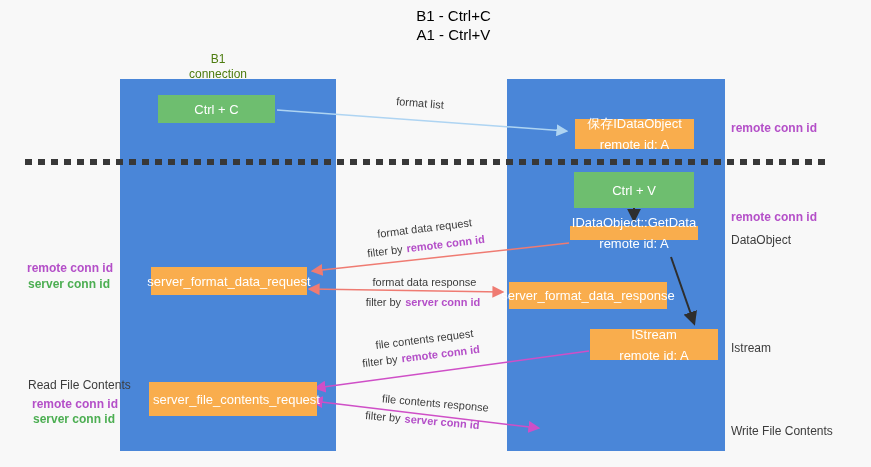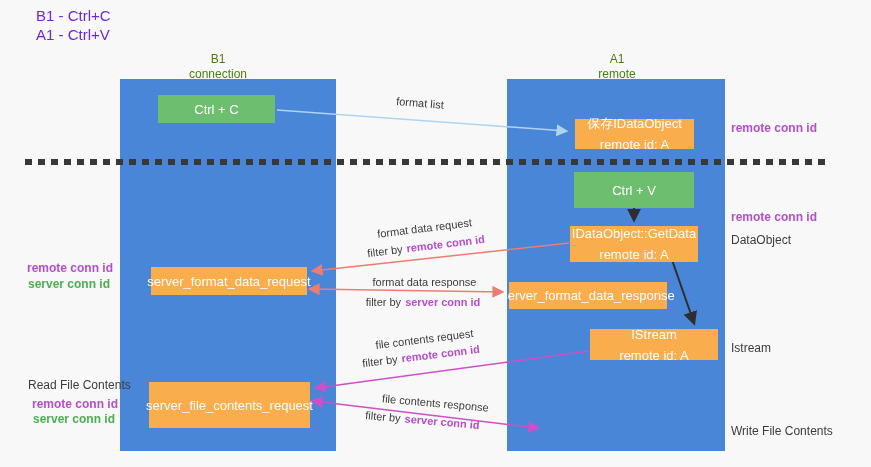--- a/index.html
+++ b/index.html
@@ -1,20 +1,20 @@
 <!DOCTYPE html>
 <html><head>
 <meta charset="utf-8">
 <style>
   html,body{margin:0;padding:0;}
   .canvas{position:relative;width:871px;height:467px;background:#f8f8f8;
           font-family:"Liberation Sans",sans-serif;overflow:hidden;}
   .overlay{position:absolute;left:0;top:0;pointer-events:none;}
-  .title{position:absolute;top:6px;left:0;right:0;
-         font-size:15px;color:#6d28d9;line-height:19px;padding-left:36px;}
+  .title{position:absolute;top:6px;left:0;right:0;text-align:center;
+         font-size:15px;color:#000000;line-height:19px;padding-left:36px;}
   .header{position:absolute;text-align:center;font-size:12px;color:#4d7c0f;line-height:15px;}
   .col{position:absolute;background:#4a86d8;}
   .node{position:absolute;display:flex;flex-direction:column;align-items:center;
         justify-content:center;color:#ffffff;font-size:13px;line-height:13px;
         text-align:center;white-space:nowrap;}
   .green{background:#6ebe6f;}
   .orange{background:#f9ad4d;gap:8px;}
   .msg{position:absolute;font-size:11px;color:#3c3c3c;white-space:nowrap;text-align:center;}
   .msg .sep{margin-left:4px;}
   .side-label{position:absolute;font-size:12px;color:#3c3c3c;white-space:nowrap;}
@@ -32,24 +32,20 @@
 <div class="canvas">
 
   <div class="title">
     <div>B1 - Ctrl+C</div>
     <div>A1 - Ctrl+V</div>
   </div>
 
   <div class="header" style="left:168px;top:52px;width:100px;">
     <div>B1</div>
     <div>connection</div>
-  </div>
-  <div class="header" style="left:567px;top:52px;width:100px;">
-    <div>A1</div>
-    <div>remote</div>
   </div>
 
   <div class="col" style="left:120px;top:79px;width:216px;height:372px;"></div>
   <div class="col" style="left:507px;top:79px;width:218px;height:372px;"></div>
 
   <div class="dashline"></div>
 
   <svg class="overlay" width="871" height="467" viewBox="0 0 871 467">
     <defs>
       <marker id="m-blue" viewBox="0 0 10 10" refX="8" refY="5" markerWidth="8" markerHeight="8" orient="auto-start-reverse">
@@ -77,35 +73,35 @@
   <div class="node green" style="left:158px;top:95px;width:117px;height:28px;">
     <div>Ctrl + C</div>
   </div>
   <div class="node orange" style="left:575px;top:119px;width:119px;height:30px;">
     <div>保存IDataObject</div>
     <div>remote id: A</div>
   </div>
   <div class="node green" style="left:574px;top:172px;width:120px;height:36px;">
     <div>Ctrl + V</div>
   </div>
-  <div class="node orange" style="left:570px;top:226px;width:128px;height:36px;">
+  <div class="node orange" style="left:570px;top:226px;width:128px;height:14px;">
     <div>IDataObject::GetData</div>
     <div>remote id: A</div>
   </div>
   <div class="node orange" style="left:509px;top:282px;width:158px;height:27px;">
     <div>server_format_data_response</div>
   </div>
   <div class="node orange" style="left:151px;top:267px;width:156px;height:28px;">
     <div>server_format_data_request</div>
   </div>
   <div class="node orange" style="left:590px;top:329px;width:128px;height:31px;">
     <div>IStream</div>
     <div>remote id: A</div>
   </div>
-  <div class="node orange" style="left:149px;top:382px;width:161px;height:46px;">
+  <div class="node orange" style="left:149px;top:382px;width:161px;height:34px;padding-left:7px;">
     <div>server_file_contents_request</div>
   </div>
 
   <div class="msg r4" style="left:350px;top:97px;width:140px;">format list</div>
 
   <div class="msg r-4" style="left:352px;top:222px;width:145px;">format data request</div>
   <div class="msg r-4" style="left:342px;top:240px;width:168px;">
     <span>filter by</span><span class="purple sep">remote conn id</span>
   </div>
 

